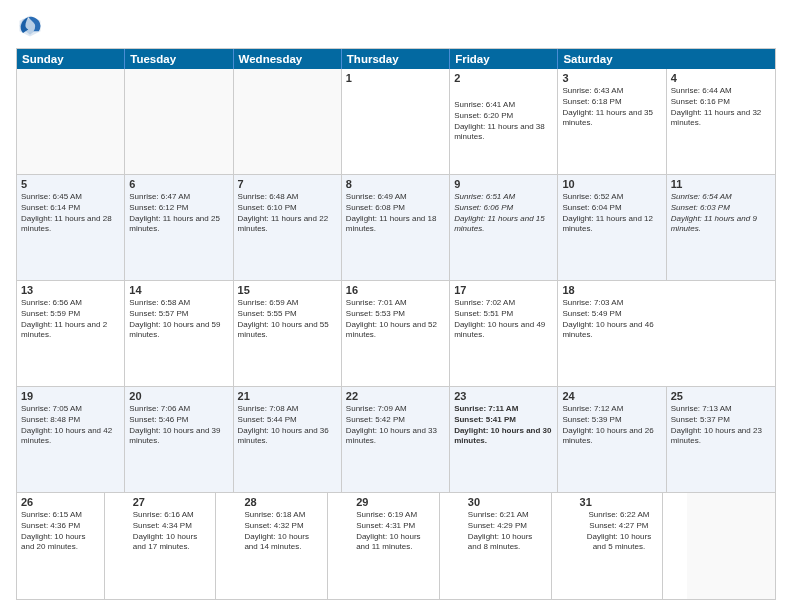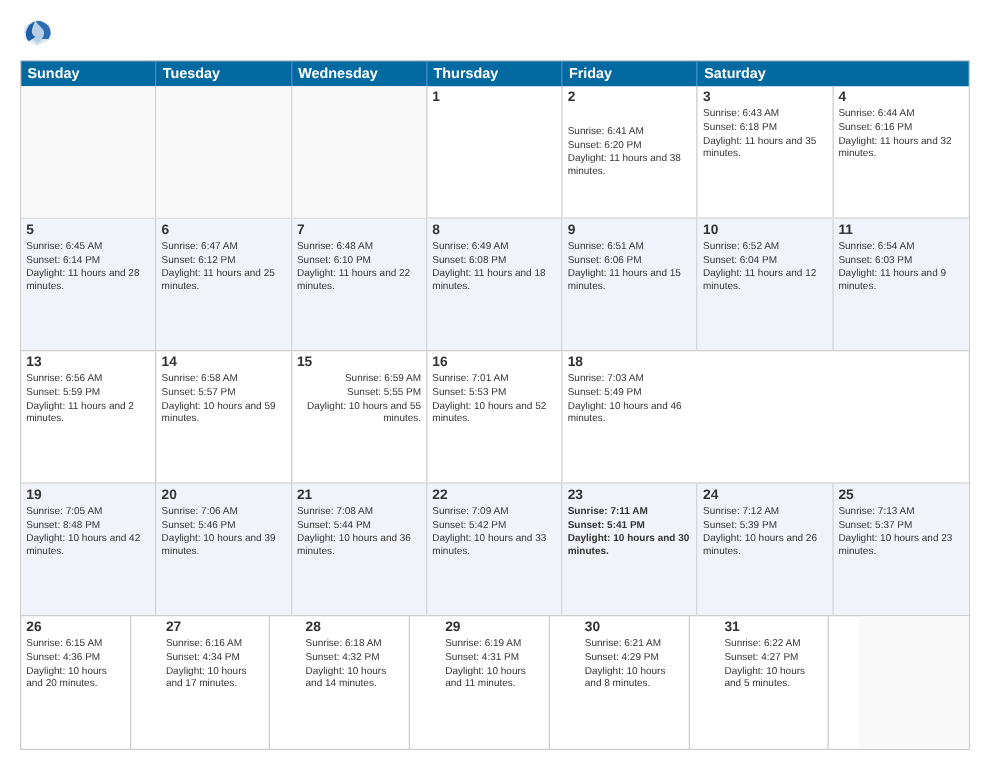--- a/index.html
+++ b/index.html
@@ -192,63 +192,69 @@
 Daylight: 11 hours and 22 minutes.</div>
           </div>
           <div class="cal-cell">
             <span class="day-num">8</span>
             <div class="cell-info" style="white-space: pre-line;">Sunrise: 6:49 AM
 Sunset: 6:08 PM
 Daylight: 11 hours and 18 minutes.</div>
           </div>
           <div class="cal-cell">
             <span class="day-num">9</span>
-            <div class="cell-info" style="white-space: pre-line;">Sunrise: 6:51 AM
+            <div class="cell-info" style="white-space: pre-line; font-style: italic;">Sunrise: 6:51 AM
 Sunset: 6:06 PM
 Daylight: 11 hours and 15 minutes.</div>
           </div>
           <div class="cal-cell">
             <span class="day-num">10</span>
             <div class="cell-info" style="white-space: pre-line;">Sunrise: 6:52 AM
 Sunset: 6:04 PM
 Daylight: 11 hours and 12 minutes.</div>
           </div>
           <div class="cal-cell">
             <span class="day-num">11</span>
-            <div class="cell-info" style="white-space: pre-line;">Sunrise: 6:54 AM
+            <div class="cell-info" style="white-space: pre-line; font-style: italic;">Sunrise: 6:54 AM
 Sunset: 6:03 PM
 Daylight: 11 hours and 9 minutes.</div>
           </div>
         </div>
         <div class="cal-row">
           <div class="cal-cell">
             <span class="day-num">13</span>
             <div class="cell-info" style="white-space: pre-line;">Sunrise: 6:56 AM
 Sunset: 5:59 PM
 Daylight: 11 hours and 2 minutes.</div>
           </div>
           <div class="cal-cell">
             <span class="day-num">14</span>
             <div class="cell-info" style="white-space: pre-line;">Sunrise: 6:58 AM
 Sunset: 5:57 PM
 Daylight: 10 hours and 59 minutes.</div>
           </div>
           <div class="cal-cell">
             <span class="day-num">15</span>
-            <div class="cell-info" style="white-space: pre-line; text-align: right;">Sunrise: 6:59 AM
+            <div class="cell-info" style="white-space: pre-line;">Sunrise: 6:59 AM
 Sunset: 5:55 PM
 Daylight: 10 hours and 55 minutes.</div>
           </div>
           <div class="cal-cell">
             <span class="day-num">16</span>
             <div class="cell-info" style="white-space: pre-line;">Sunrise: 7:01 AM
 Sunset: 5:53 PM
 Daylight: 10 hours and 52 minutes.</div>
           </div>
           <div class="cal-cell">
+            <span class="day-num">17</span>
+            <div class="cell-info" style="white-space: pre-line;">Sunrise: 7:02 AM
+Sunset: 5:51 PM
+Daylight: 10 hours and 49 minutes.</div>
+          </div>
+          <div class="cal-cell">
             <span class="day-num">18</span>
             <div class="cell-info" style="white-space: pre-line;">Sunrise: 7:03 AM
 Sunset: 5:49 PM
 Daylight: 10 hours and 46 minutes.</div>
           </div>
         </div>
         <div class="cal-row row-shaded">
           <div class="cal-cell">
             <span class="day-num">19</span>
             <div class="cell-info" style="white-space: pre-line;">Sunrise: 7:05 AM
@@ -318,21 +324,21 @@
 Daylight: 10 hours and 11 minutes.</div>
           </div>
           <div class="cal-cell">
             <span class="day-num">30</span>
             <div class="cell-info" style="white-space: pre-line;">Sunrise: 6:21 AM
 Sunset: 4:29 PM
 Daylight: 10 hours and 8 minutes.</div>
           </div>
           <div class="cal-cell">
             <span class="day-num">31</span>
-            <div class="cell-info" style="white-space: pre-line;">Sunrise: 6:22 AM
+            <div class="cell-info" style="white-space: pre-line; text-align: center;">Sunrise: 6:22 AM
 Sunset: 4:27 PM
 Daylight: 10 hours and 5 minutes.</div>
           </div>
           <div class="cal-cell empty"></div>
         </div>
       </div>
   </div>
 </div>
 
 </body></html>

